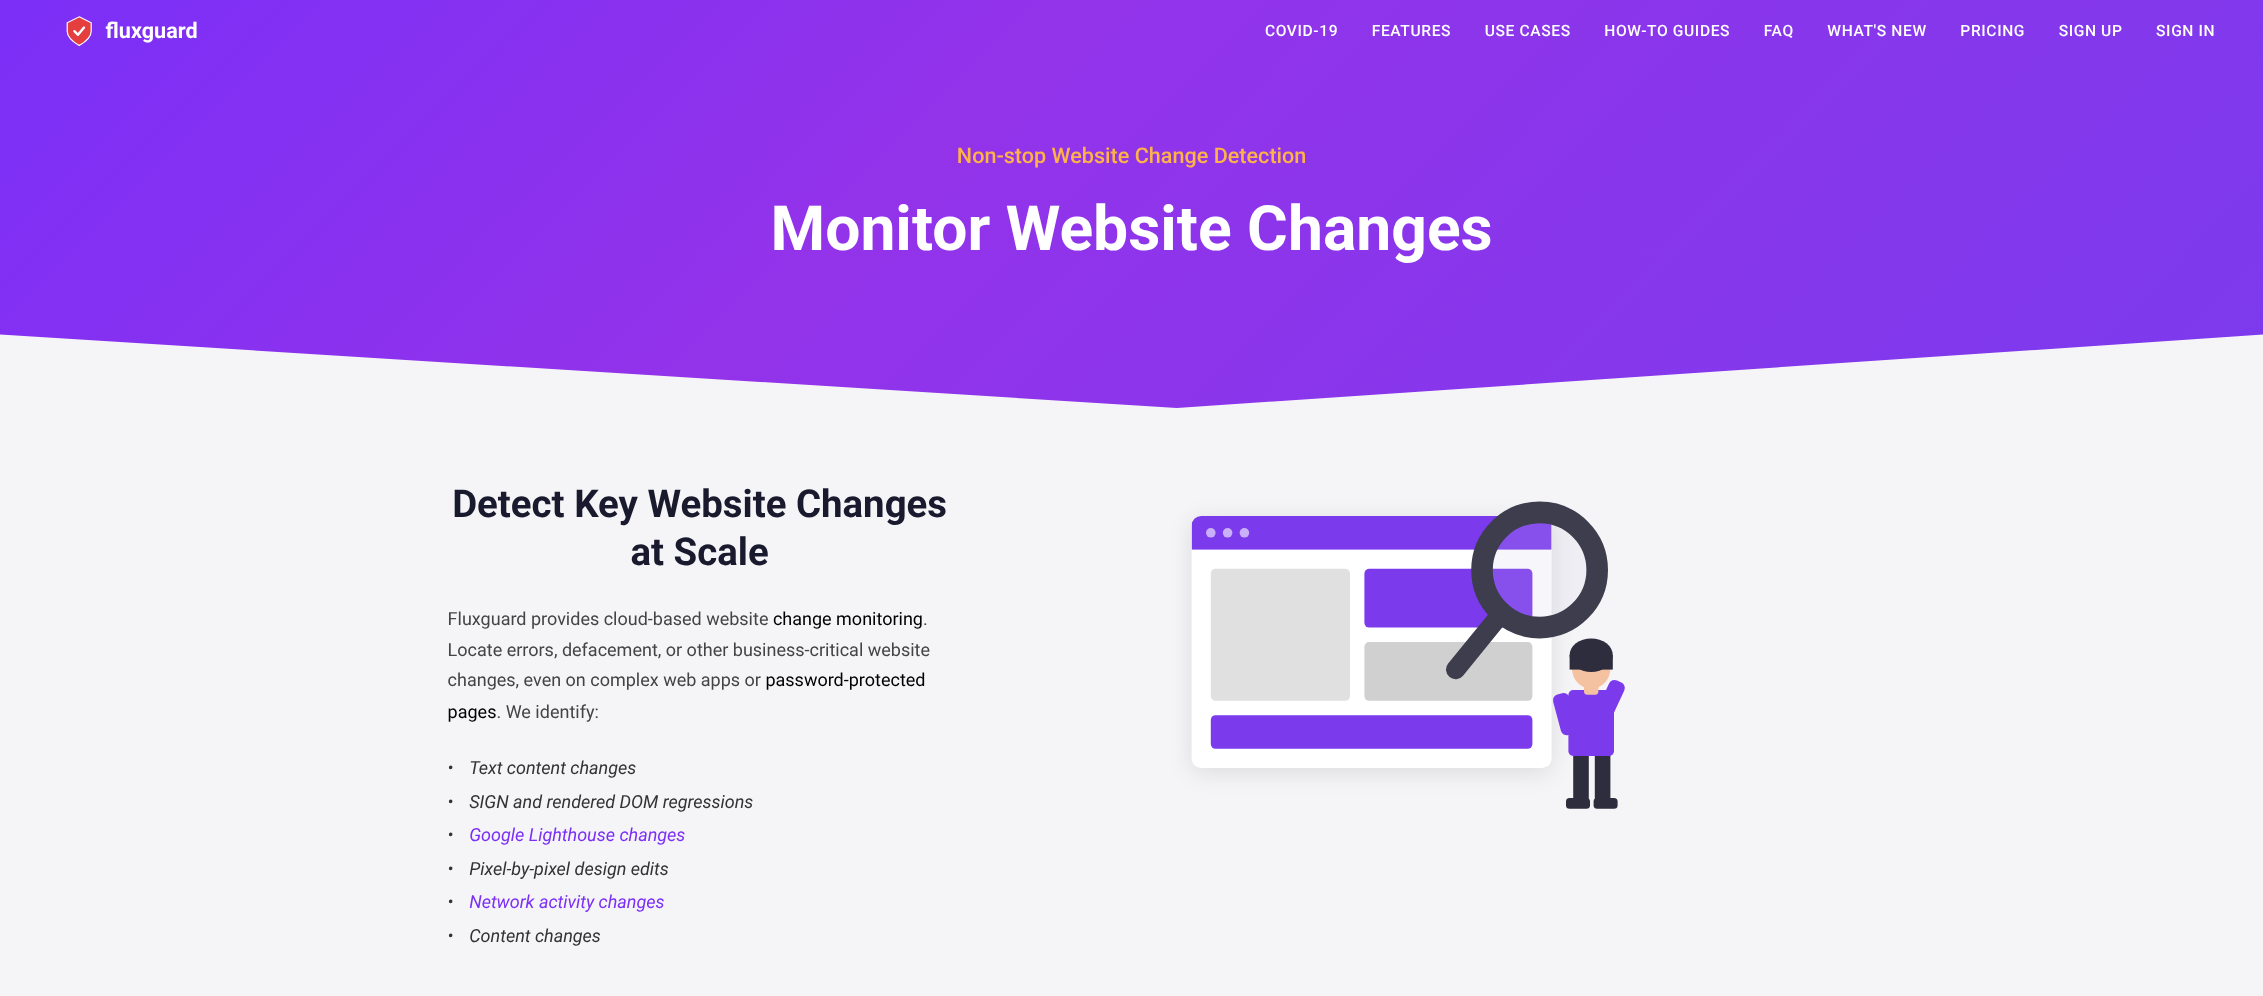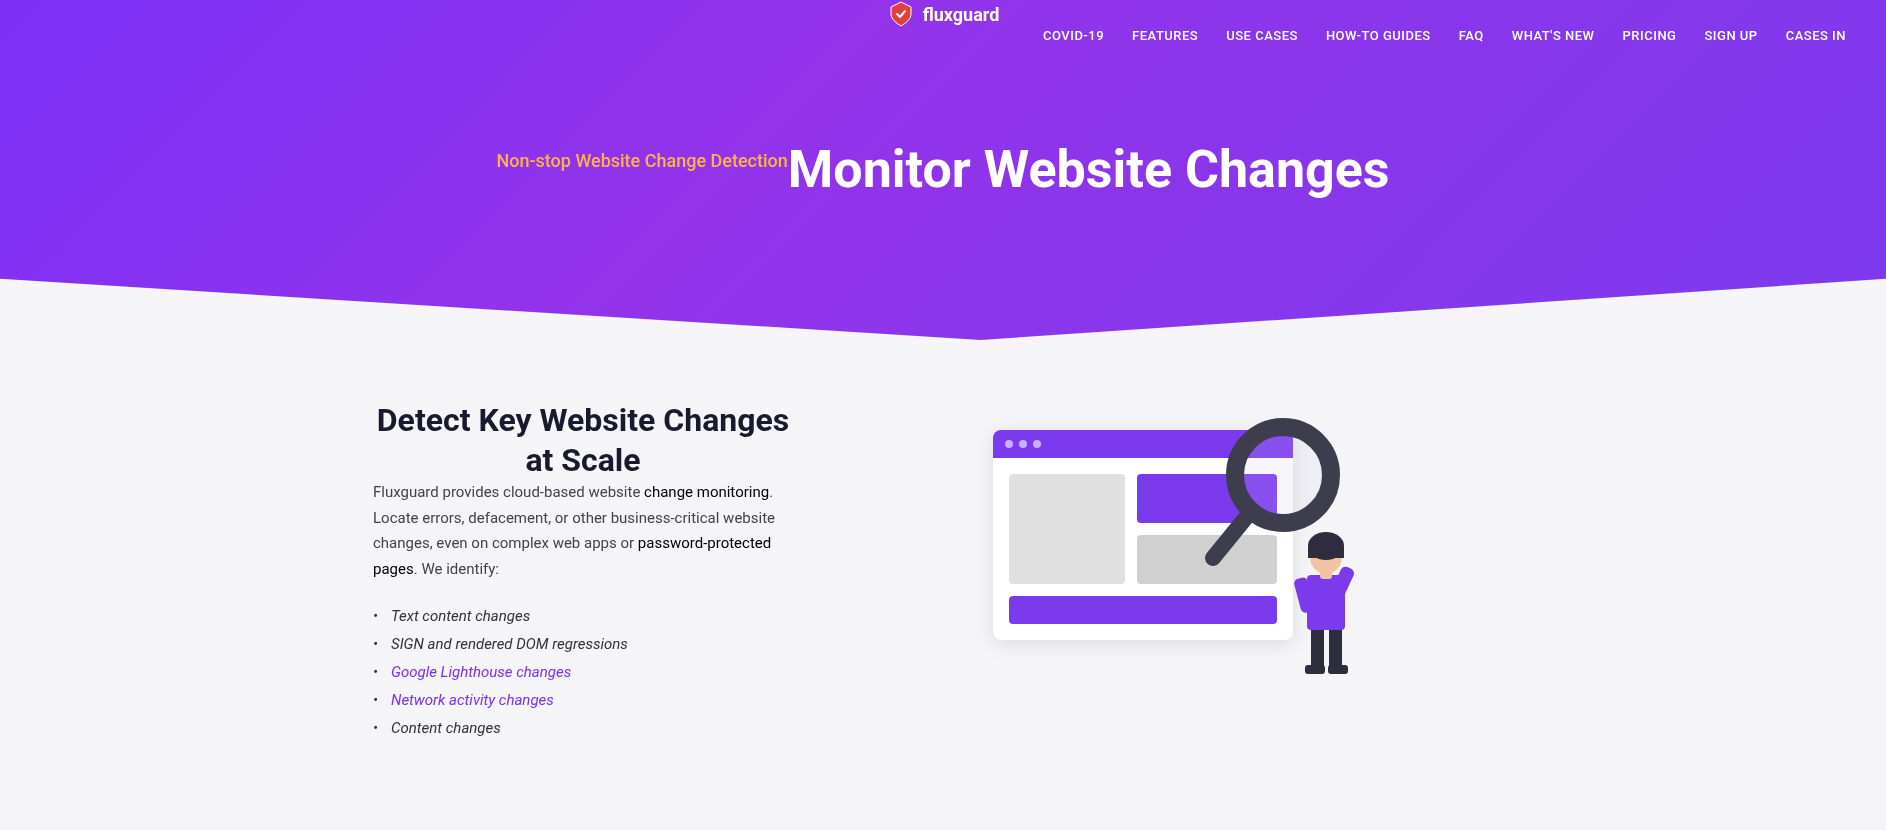--- a/index.html
+++ b/index.html
@@ -10,28 +10,27 @@
     body {
       font-family: -apple-system, BlinkMacSystemFont, 'Segoe UI', Roboto, sans-serif;
       background: #f5f5f7;
       overflow-x: hidden;
     }
 
     
     nav {
       position: absolute;
       top: 0;
-      left: 0;
+      left: 12px;
       right: 0;
       display: flex;
       align-items: center;
       padding: 0 40px;
       height: 52px;
       z-index: 10;
-      flex-direction: column;
     }
     .nav-logo {
       display: flex;
       align-items: center;
       gap: 8px;
       color: white;
       font-weight: 700;
       font-size: 18px;
       text-decoration: none;
     }
@@ -52,21 +51,21 @@
       font-weight: 500;
       letter-spacing: 0.5px;
     }
 
     
     .hero {
       position: relative;
       background: linear-gradient(135deg, #7b2ff7 0%, #9333ea 40%, #7c3aed 100%);
       min-height: 340px;
       display: flex;
-      flex-direction: row;
+      flex-direction: column;
       align-items: center;
       justify-content: center;
       text-align: center;
       padding: 80px 40px 80px;
       clip-path: polygon(0 0, 100% 0, 100% 82%, 52% 100%, 0 82%);
     }
     .hero-subtitle {
       color: #ffb347;
       font-size: 18px;
       font-weight: 500;
@@ -90,20 +89,21 @@
       align-items: flex-start;
     }
     .left-col {
       flex: 0 0 420px;
       max-width: 460px;
     }
     .section-title {
       font-size: 32px;
       font-weight: 700;
       color: #1a1a2e;
+      margin-bottom: 24px;
       text-align: center;
       line-height: 1.25;
     }
     .section-desc {
       font-size: 15px;
       color: #444;
       line-height: 1.7;
       margin-bottom: 20px;
     }
     .section-desc a {
@@ -213,41 +213,42 @@
   </a>
   <div class="nav-links">
     <a href="#">COVID-19</a>
     <a href="#">FEATURES</a>
     <a href="#">USE CASES</a>
     <a href="#">HOW-TO GUIDES</a>
     <a href="#">FAQ</a>
     <a href="#">WHAT'S NEW</a>
     <a href="#">PRICING</a>
     <a href="#">SIGN UP</a>
-    <a href="#">CASES IN</a>
+    <a href="#">SIGN IN</a>
   </div>
 </nav>
 
 <section class="hero">
   <p class="hero-subtitle">Non-stop Website Change Detection</p>
   <h1 class="hero-title">
     <span>Monitor Website Changes</span><br>
   </h1>
 </section>
 
 <div class="main-content">
   <div class="left-col">
     <h2 class="section-title">Detect Key Website Changes at Scale</h2>
     <p class="section-desc">
       <span>Fluxguard provides cloud-based website </span><a href="#">change monitoring</a><span>. Locate errors, defacement, or other business-critical website changes, even on complex web apps or </span><a href="#">password-protected pages</a><span>. We identify:</span>
     </p>
     <ul class="feature-list">
       <li><span>Text content changes</span></li>
       <li><span>SIGN and rendered DOM regressions</span></li>
       <li><a href="#">Google Lighthouse changes</a></li>
+      <li><span>Pixel-by-pixel design edits</span></li>
       <li><a href="#">Network activity changes</a></li>
       <li><span>Content changes</span></li>
     </ul>
   </div>
 
   <div class="right-col">
     <div class="illustration-wrap">
 
       <div class="browser-window">
         <div class="browser-bar">

